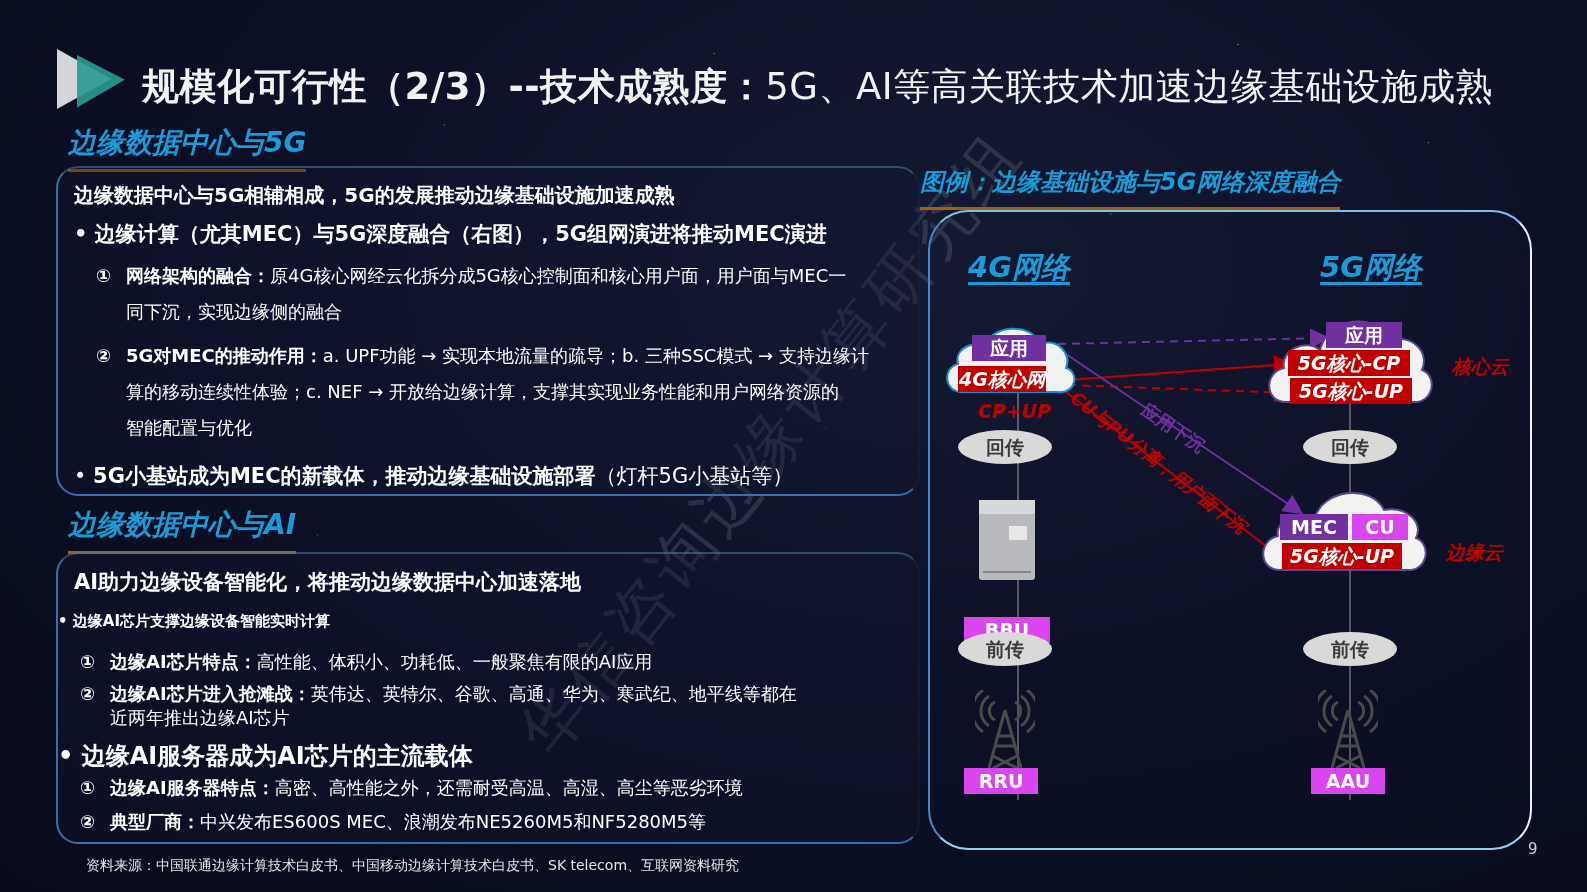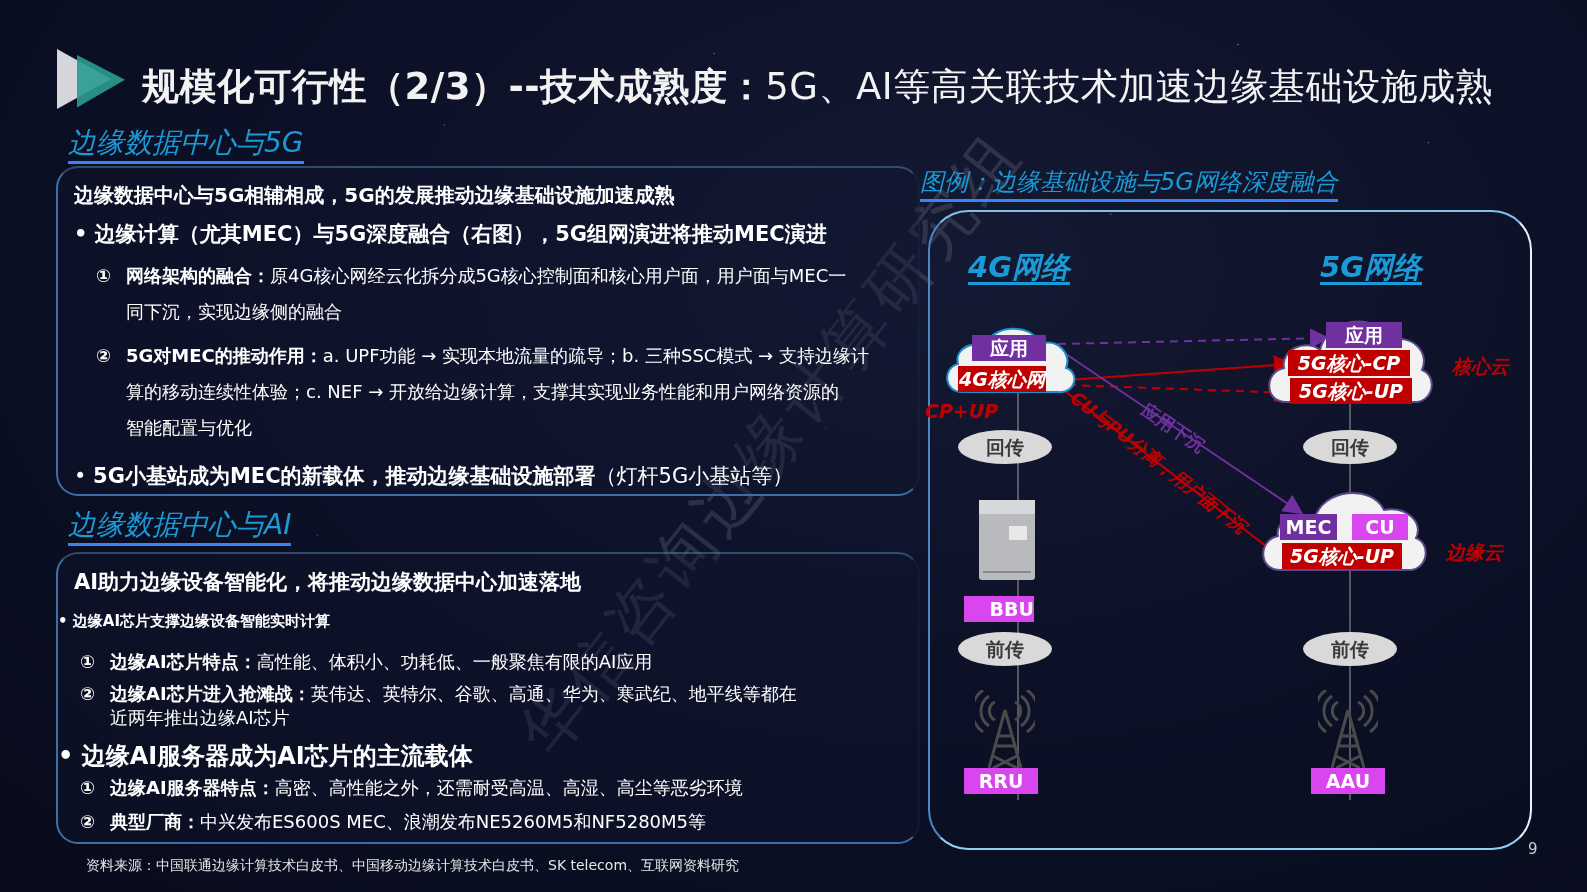--- a/index.html
+++ b/index.html
@@ -20,22 +20,22 @@
       radial-gradient(1px 1px at 35% 30%, rgba(255,255,255,.4), transparent),
       radial-gradient(1px 1px at 70% 24%, rgba(255,255,255,.5), transparent),
       radial-gradient(1px 1px at 85% 40%, rgba(255,255,255,.4), transparent),
       radial-gradient(1px 1px at 52% 48%, rgba(255,255,255,.3), transparent),
       radial-gradient(1px 1px at 20% 60%, rgba(255,255,255,.3), transparent);
   }
   .logo { position:absolute; left:55px; left:55px; top:47px; width:72px; height:64px; }
   .title { position:absolute; left:142px; top:62px; font-size:37px; font-weight:bold; letter-spacing:0.5px; color:#f2f2f2; white-space:nowrap; }
   .title .light { font-weight:normal; }
 
-  .sec-head { position:absolute; font-style:italic; font-weight:normal; color:#1a9ad6; font-size:28px;
-    border-bottom:3px solid #3b82f6; line-height:1.05; padding-bottom:4px; white-space:nowrap; }
+  .sec-head { position:absolute; font-style:italic; font-weight:bold; color:#1a9ad6; font-size:28px;
+    border-bottom:3px solid #a16207; line-height:1.05; padding-bottom:12px; white-space:nowrap; }
 
   .panel { position:absolute; border-radius:22px; border:2px solid transparent;
     border-left-color:#3b6fa6; border-bottom-color:#3b6fa6; border-top-color:rgba(120,180,230,.35); border-right-color:rgba(60,100,150,.1);
     background:rgba(18,24,50,.35); }
 
   .txt { position:absolute; white-space:nowrap; color:#fff; }
   .b { font-weight:bold; }
   .num { display:inline-block; width:30px; font-weight:bold; }
 
   .diagram-box { position:absolute; left:928px; top:210px; width:600px; height:636px; border-radius:40px;
@@ -141,30 +141,30 @@
 </svg>
 
 <div class="net-title" style="left:968px; top:252px;">4G网络</div>
 <div class="net-title" style="left:1320px; top:252px;">5G网络</div>
 
 <svg style="position:absolute; left:940px; top:318px;" width="140" height="80" viewBox="0 0 140 80">
   <path d="M22,74 C4,74 2,50 18,46 C14,30 34,22 44,30 C50,6 92,4 100,26 C118,20 132,36 126,50 C140,54 136,76 118,74 Z" fill="#f2f2f2" stroke="#1a8fcc" stroke-width="2"></path>
 </svg>
 <div class="tag purple" style="left:972px; top:335px; width:74px;">应用</div>
 <div class="tag red" style="left:958px; top:366px; width:88px;">4G核心网</div>
-<div class="red-label" style="left:925px; top:400px;text-align:center;">CP+UP</div>
+<div class="red-label" style="left:978px; top:400px;text-align:center;">CP+UP</div>
 <div class="oval" style="left:958px; top:430px;">回传</div>
 
 <svg style="position:absolute; left:975px; top:492px;" width="64" height="90" viewBox="0 0 64 90">
   <rect x="4" y="8" width="56" height="80" rx="3" fill="#b8babd"></rect>
   <rect x="4" y="8" width="56" height="14" fill="#d6d8db"></rect>
   <rect x="34" y="34" width="18" height="14" fill="#e8e8e8"></rect>
   <line x1="8" y1="80" x2="56" y2="80" stroke="#888" stroke-width="2"></line>
 </svg>
-<div class="tag blue" style="left:964px; top:596px; width:70px;text-align:right;">BBU</div>
+<div class="tag blue" style="left:964px; top:617px; width:86px;">BBU</div>
 <div class="oval" style="left:958px; top:632px;">前传</div>
 
 <svg style="position:absolute; left:975px; top:690px;" width="60" height="80" viewBox="0 0 60 80">
   <g fill="none" stroke="#4a4a4a" stroke-width="3">
     <path d="M20,12 a10,10 0 0 0 0,18"></path>
       <path d="M14,6 a18,18 0 0 0 0,30"></path>
       <path d="M8,0 a26,26 0 0 0 0,42"></path>
     <path d="M40,12 a10,10 0 0 1 0,18"></path>
       <path d="M46,6 a18,18 0 0 1 0,30"></path>
       <path d="M52,0 a26,26 0 0 1 0,42"></path>
@@ -178,21 +178,21 @@
 </svg>
 <div class="tag purple" style="left:1326px; top:322px; width:76px;">应用</div>
 <div class="tag red" style="left:1288px; top:350px; width:122px;">5G核心-CP</div>
 <div class="tag red" style="left:1290px; top:378px; width:122px;">5G核心-UP</div>
 <div class="red-label" style="left:1452px; top:354px;">核心云</div>
 <div class="oval" style="left:1303px; top:430px;">回传</div>
 
 <svg style="position:absolute; left:1256px; top:480px;" width="176" height="96" viewBox="0 0 176 96">
   <path d="M24,90 C2,90 2,60 22,56 C18,40 44,30 58,40 C66,8 116,4 128,30 C150,26 168,42 160,58 C176,64 172,92 150,90 Z" fill="#f2f2f2" stroke="#5a4a8a" stroke-width="2"></path>
 </svg>
-<div class="tag purple" style="left:1280px; top:514px; width:57px;">MEC</div>
+<div class="tag purple" style="left:1280px; top:514px; width:68px;">MEC</div>
 <div class="tag blue" style="left:1352px; top:514px; width:56px;">CU</div>
 <div class="tag red" style="left:1282px; top:543px; width:120px;">5G核心-UP</div>
 <div class="red-label" style="left:1446px; top:540px;text-align:right;">边缘云</div>
 
 <div class="oval" style="left:1303px; top:632px;">前传</div>
 <svg style="position:absolute; left:1318px; top:690px;" width="60" height="80" viewBox="0 0 60 80">
   <g fill="none" stroke="#4a4a4a" stroke-width="3">
     <path d="M20,12 a10,10 0 0 0 0,18"></path>
       <path d="M14,6 a18,18 0 0 0 0,30"></path>
       <path d="M8,0 a26,26 0 0 0 0,42"></path>

